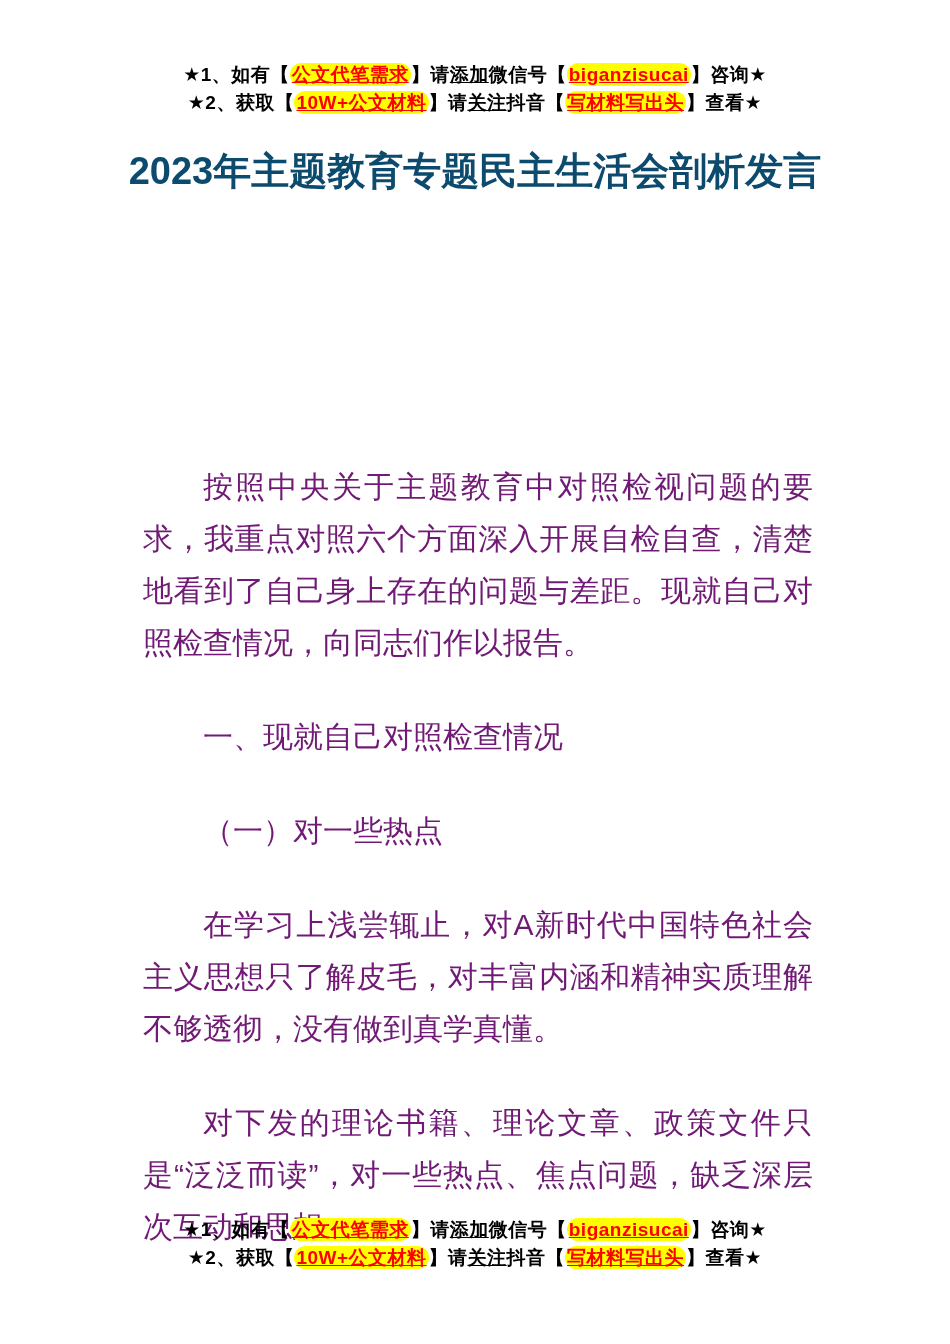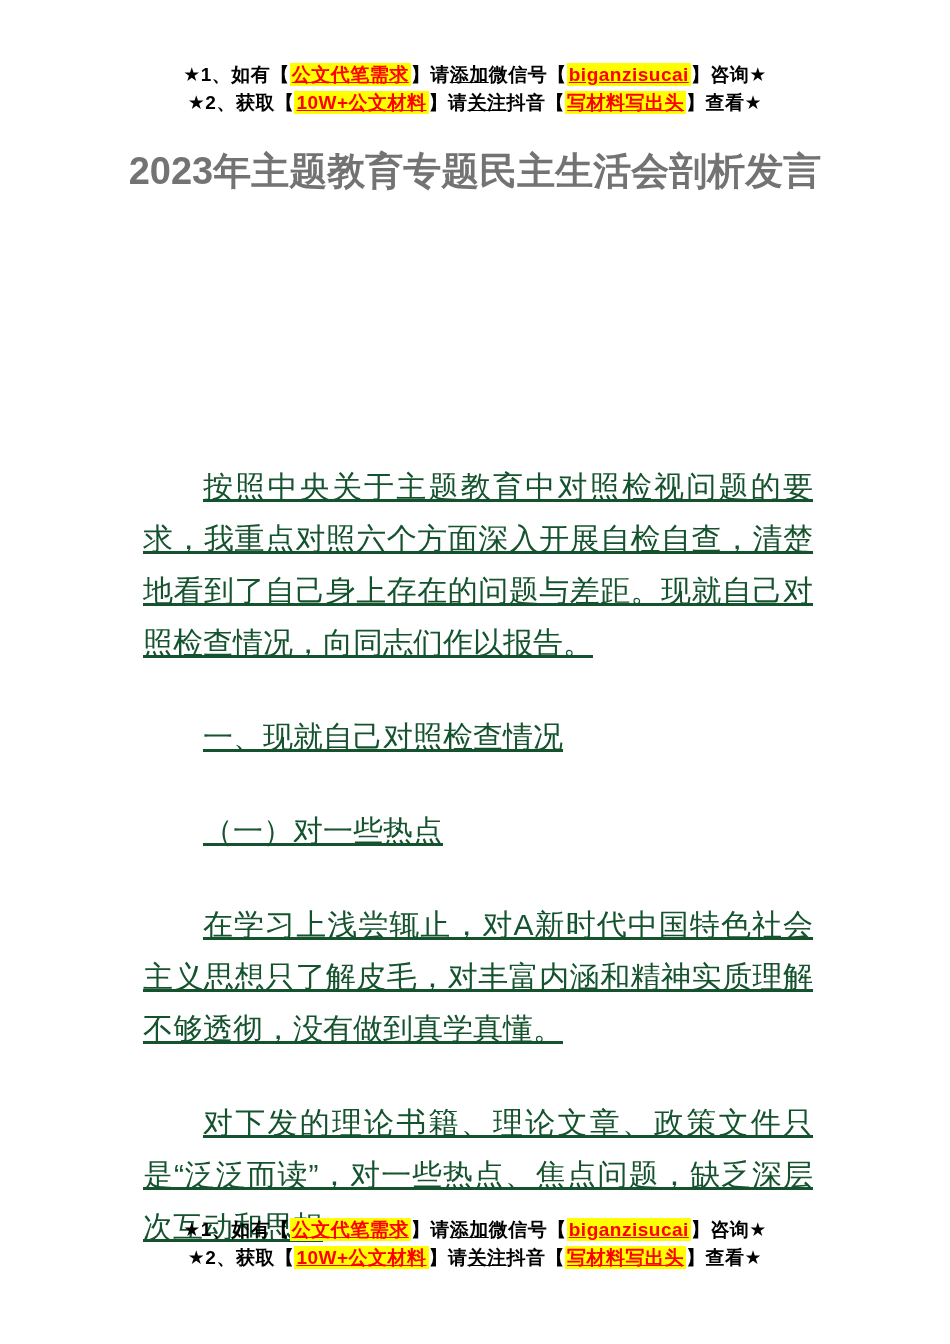--- a/index.html
+++ b/index.html
@@ -1,15 +1,15 @@
 <!DOCTYPE html>
 <html><head>
 <meta charset="utf-8">
 <style>
-  * { margin: 0; padding: 0; box-sizing: border-box; }
+  * { margin: 0; padding: 0; box-sizing: border-box; border-radius: 31px; }
   html, body { background: #ffffff; }
   body {
     font-family: "Liberation Sans", "DejaVu Sans", sans-serif;
     color: #000000;
   }
   .page {
     position: relative;
     width: 950px;
     height: 1344px;
     margin: 0 auto;
@@ -45,35 +45,34 @@
 
   
   .doc-title {
     position: absolute;
     top: 110px;
     left: 0;
     right: 0;
     text-align: center;
     font-size: 38px;
     font-weight: bold;
-    color: #737373;
+    color: #0c4a6e;
   }
   .doc-title .title-line { line-height: 122px; }
 
   
   .content {
     position: absolute;
     top: 461px;
     left: 143px;
     width: 670px;
     font-size: 30px;
     line-height: 52px;
-    color: #14532d;
+    color: #701a75;
     text-align: justify;
-    text-decoration: underline;
   }
   .content p {
     margin: 0 0 42px 0;
     text-indent: 2em;
   }
 </style>
 </head>
 <body>
 
 <div class="page">

